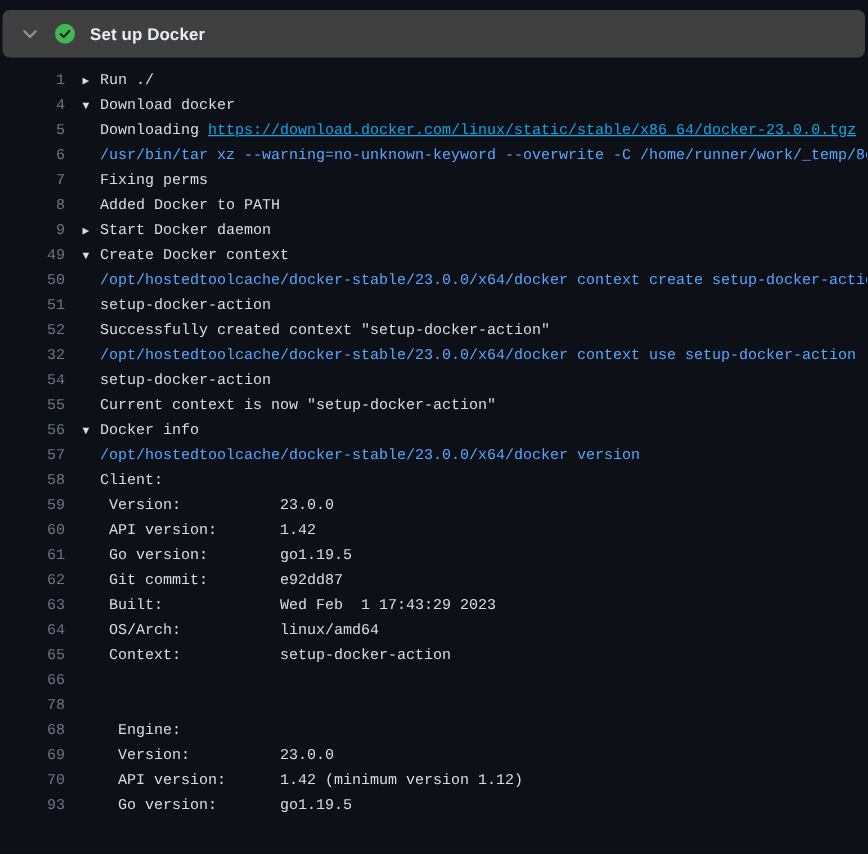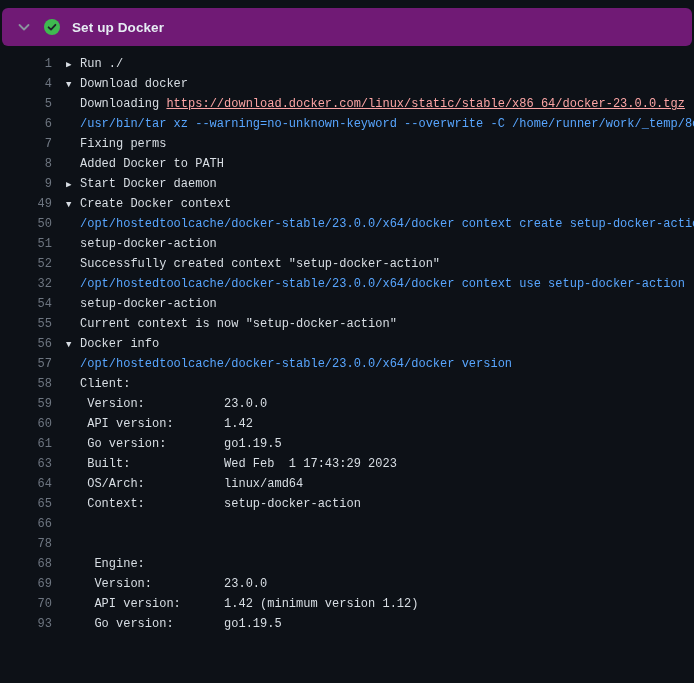--- a/index.html
+++ b/index.html
@@ -8,21 +8,21 @@
     background: #0d1117;
     overflow: hidden;
     font-family: "Liberation Sans", sans-serif;
   }
   .page { width: 694px; height: 683px; }
 
   
   .step-header {
     margin: 8px 2px 0 2px;
     height: 38px;
-    background: #701a75;
+    background: #404040;
     border-radius: 6px;
     display: flex;
     align-items: center;
     padding: 0 14px;
     cursor: pointer;
   }
   .chevron { display: inline-flex; width: 16px; height: 16px; margin-right: 12px; align-items: center; justify-content: center; }
   .status { display: inline-flex; width: 16px; height: 16px; margin-right: 12px; align-items: center; justify-content: center; }
   .step-title {
     color: #e6edf3;
@@ -60,21 +60,21 @@
   }
   .row.group .content { padding-left: 14px; cursor: pointer; }
   .row.command .content { color: #58a6ff; }
   .arrow {
     display: inline-block;
     width: 14px;
     font-size: 9px;
     color: #d8dee4;
   }
   .content a {
-    color: #fca5a5;
+    color: #0ea5e9;
     text-decoration: underline;
     cursor: pointer;
   }
 </style>
 </head>
 <body>
 
 <div class="page">
 
   <div class="step-header">
@@ -106,20 +106,21 @@
       <div class="row plain"><span class="num">52</span><span class="content">Successfully created context "setup-docker-action"</span></div>
       <div class="row command"><span class="num">32</span><span class="content">/opt/hostedtoolcache/docker-stable/23.0.0/x64/docker context use setup-docker-action</span></div>
       <div class="row plain"><span class="num">54</span><span class="content">setup-docker-action</span></div>
       <div class="row plain"><span class="num">55</span><span class="content">Current context is now "setup-docker-action"</span></div>
       <div class="row group expanded"><span class="num">56</span><span class="content"><span class="arrow">▼</span><span>Docker info</span></span></div>
       <div class="row command"><span class="num">57</span><span class="content">/opt/hostedtoolcache/docker-stable/23.0.0/x64/docker version</span></div>
       <div class="row plain"><span class="num">58</span><span class="content">Client:</span></div>
       <div class="row plain"><span class="num">59</span><span class="content"> Version:           23.0.0</span></div>
       <div class="row plain"><span class="num">60</span><span class="content"> API version:       1.42</span></div>
       <div class="row plain"><span class="num">61</span><span class="content"> Go version:        go1.19.5</span></div>
+      <div class="row plain"><span class="num">62</span><span class="content"> Git commit:        e92dd87</span></div>
       <div class="row plain"><span class="num">63</span><span class="content"> Built:             Wed Feb  1 17:43:29 2023</span></div>
       <div class="row plain"><span class="num">64</span><span class="content"> OS/Arch:           linux/amd64</span></div>
       <div class="row plain"><span class="num">65</span><span class="content"> Context:           setup-docker-action</span></div>
       <div class="row blank"><span class="num">66</span><span class="content"></span></div>
       <div class="row plain"><span class="num">78</span></div>
       <div class="row plain"><span class="num">68</span><span class="content">  Engine:</span></div>
       <div class="row plain"><span class="num">69</span><span class="content">  Version:          23.0.0</span></div>
       <div class="row plain"><span class="num">70</span><span class="content">  API version:      1.42 (minimum version 1.12)</span></div>
       <div class="row plain"><span class="num">93</span><span class="content">  Go version:       go1.19.5</span></div>
     </div>

